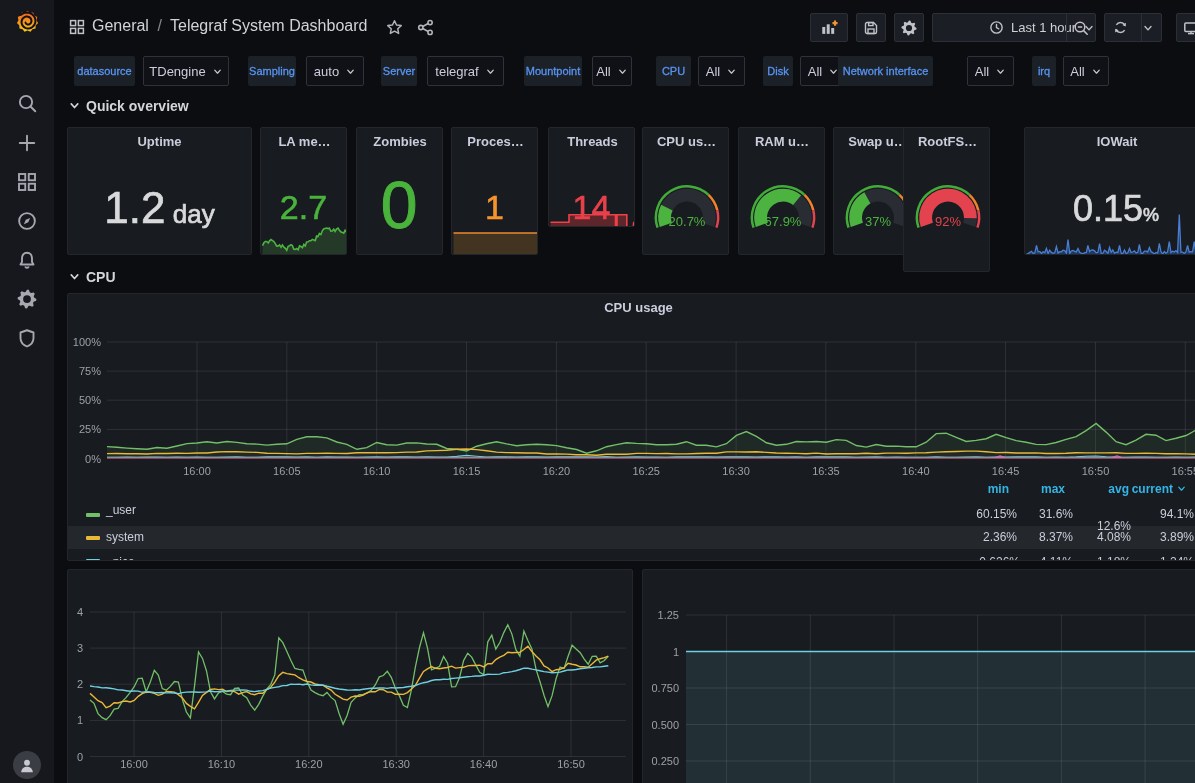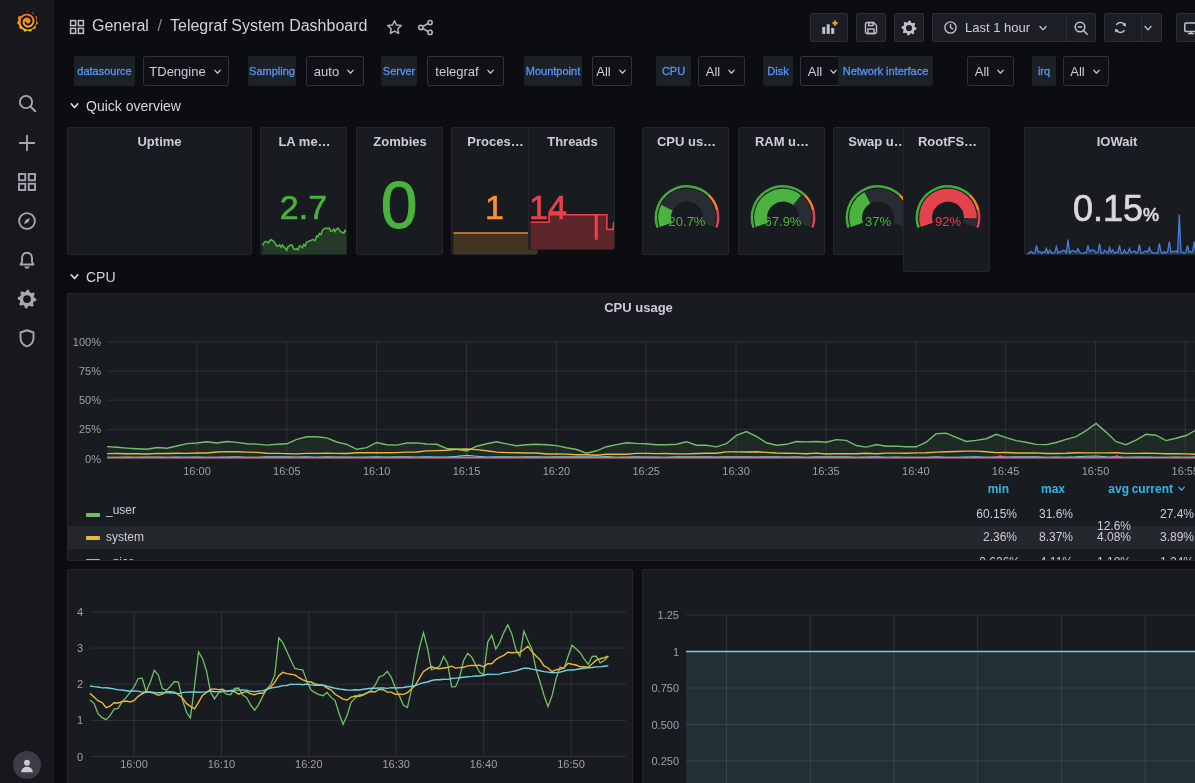--- a/index.html
+++ b/index.html
@@ -1,19 +1,19 @@
 <!DOCTYPE html>
 <html><head><meta charset="utf-8"><style>
 *{margin:0;padding:0;box-sizing:border-box}
 html,body{width:1195px;height:783px;overflow:hidden;background:#0c0d10;
 font-family:"Liberation Sans",sans-serif;color:#ccccdc;-webkit-font-smoothing:antialiased}
 .abs{position:absolute}
 .panel{position:absolute;background:#181b1f;border:1px solid #23262b;border-radius:2px;overflow:hidden}
 .ptitle{position:absolute;top:6px;left:0;text-align:center;font-size:13px;font-weight:700;color:#ccccdc;white-space:nowrap;overflow:hidden}
-.sechead{position:absolute;font-size:14px;font-weight:400;color:#d4d5d9}
+.sechead{position:absolute;font-size:14px;font-weight:700;color:#d4d5d9}
 .btn{position:absolute;background:#1b1e24;border:1px solid #2c2f36;border-radius:2px;display:flex;align-items:center;justify-content:center}
 .lab{position:absolute;height:30px;top:56px;background:#1c2027;color:#5794f2;font-size:11px;font-weight:400;-webkit-text-stroke:0.3px currentColor;
 display:flex;align-items:center;justify-content:center;border-radius:2px;white-space:nowrap}
 .val{position:absolute;height:30px;top:56px;background:#101116;border:1px solid #2f323a;color:#ccccdc;font-size:13px;
 display:flex;align-items:center;justify-content:center;gap:6px;border-radius:2px;white-space:nowrap}
 svg{display:block}
 .val svg{display:inline}
 </style></head><body>
 <div class="abs" style="left:0;top:0;width:54px;height:783px;background:#17181e"></div>
 <div class="abs" style="left:14px;top:8px">
@@ -112,21 +112,21 @@
       <path d="M2.5 4 C2.5 3.2 3.2 2.5 4 2.5 L10.5 2.5 L13.5 5.5 L13.5 12 C13.5 12.8 12.8 13.5 12 13.5 L4 13.5 C3.2 13.5 2.5 12.8 2.5 12 Z" fill="none" stroke="#c0c2c8" stroke-width="1.4"></path>
       <rect x="5" y="9" width="6" height="4.5" fill="none" stroke="#c0c2c8" stroke-width="1.4"></rect>
       <rect x="5.6" y="2.6" width="4.4" height="3" fill="none" stroke="#c0c2c8" stroke-width="1.4"></rect>
     </svg>
   </div>
 <div class="btn" style="left:894px;top:13px;width:30px;height:29px">
     <svg width="16" height="16" viewBox="0 0 16 16">
       <path d="M15.50,8.00 L15.36,9.46 L13.36,10.22 L12.82,11.22 L13.30,13.30 L12.17,14.24 L10.22,13.36 L9.13,13.69 L8.00,15.50 L6.54,15.36 L5.78,13.36 L4.78,12.82 L2.70,13.30 L1.76,12.17 L2.64,10.22 L2.31,9.13 L0.50,8.00 L0.64,6.54 L2.64,5.78 L3.18,4.78 L2.70,2.70 L3.83,1.76 L5.78,2.64 L6.87,2.31 L8.00,0.50 L9.46,0.64 L10.22,2.64 L11.22,3.18 L13.30,2.70 L14.24,3.83 L13.36,5.78 L13.69,6.87 Z M11.1,8 A3.1,3.1 0 1 0 4.9,8 A3.1,3.1 0 1 0 11.1,8 Z" fill="#c0c2c8" fill-rule="evenodd"></path>
     </svg>
   </div>
-<div class="btn" style="left:932px;top:13px;width:164px;height:29px;justify-content:flex-start;padding-left:10px;gap:7px">
+<div class="btn" style="left:932px;top:13px;width:164px;height:29px;justify-content:flex-end;padding-left:10px;gap:7px">
 <svg width="15" height="15" viewBox="0 0 16 16">
       <circle cx="8" cy="8" r="6" fill="none" stroke="#c0c2c8" stroke-width="1.5"></circle>
       <path d="M8 4.8 L8 8 L10.4 9.4" fill="none" stroke="#c0c2c8" stroke-width="1.5" stroke-linecap="round"></path>
     </svg>
     <span style="font-size:13px;font-weight:500;color:#d0d1d6">Last 1 hour</span>
     <svg width="12" height="12" viewBox="0 0 16 16" style="vertical-align:-2px">
       <polyline points="4,6 8,10.5 12,6" fill="none" stroke="#c0c2c8" stroke-width="1.8" stroke-linecap="round" stroke-linejoin="round"></polyline>
     </svg>
 <span style="position:absolute;right:28px;top:0;width:1px;height:27px;background:#2c2f36"></span>
 <span style="position:absolute;right:6px;top:6px">
@@ -193,20 +193,21 @@
       <polyline points="4,6 8,10.5 12,6" fill="none" stroke="#c8c9cf" stroke-width="1.8" stroke-linecap="round" stroke-linejoin="round"></polyline>
     </svg></div>
 <div class="abs" style="left:68px;top:99px">
     <svg width="13" height="13" viewBox="0 0 16 16" style="vertical-align:-2px">
       <polyline points="4,6 8,10.5 12,6" fill="none" stroke="#d4d5d9" stroke-width="2" stroke-linecap="round" stroke-linejoin="round"></polyline>
     </svg>
   </div>
 <div class="sechead" style="left:86px;top:98px">Quick overview</div>
 <div class="panel" style="left:67px;top:127px;width:185px;height:128px">
     <div class="ptitle" style="width:183px">Uptime</div>
+    <div style="position:absolute;left:0;top:50px;width:183px;text-align:center;color:#d8d9da;font-size:44px;font-weight:400;-webkit-text-stroke:0.7px currentColor;line-height:60px">1.2<span style="font-size:26px"> day</span></div>
   </div>
 <div class="panel" style="left:260px;top:127px;width:87px;height:128px">
     <div class="ptitle" style="width:87px">LA me…</div>
     <svg width="88" height="128" viewBox="0 0 88 128" style="position:absolute;left:0;top:0">
       <polygon points="1.5,126.5 1.5,117.7 2.9,114.8 4.3,113.5 5.8,113.5 7.2,115.0 8.6,112.8 10.0,111.6 11.5,112.6 12.9,113.5 14.3,115.6 15.7,118.2 17.2,117.9 18.6,116.9 20.0,119.3 21.4,117.0 22.9,119.1 24.3,120.4 25.7,122.3 27.1,118.4 28.6,117.7 30.0,116.7 31.4,117.6 32.8,121.2 34.2,121.4 35.7,120.5 37.1,121.9 38.5,117.9 39.9,118.5 41.4,119.7 42.8,116.4 44.2,117.9 45.6,113.9 47.1,113.8 48.5,112.7 49.9,112.8 51.3,111.5 52.8,112.0 54.2,112.6 55.6,108.0 57.0,108.5 58.4,105.5 59.9,106.6 61.3,102.8 62.7,100.9 64.1,100.4 65.6,100.0 67.0,100.6 68.4,100.2 69.8,103.2 71.3,103.0 72.7,101.1 74.1,103.5 75.5,101.1 77.0,100.1 78.4,102.2 79.8,103.8 81.2,104.4 82.7,105.1 84.1,102.3 85.5,104.1 85.5,126.5" fill="rgba(86,166,75,0.22)"></polygon>
       <polyline points="1.5,117.7 2.9,114.8 4.3,113.5 5.8,113.5 7.2,115.0 8.6,112.8 10.0,111.6 11.5,112.6 12.9,113.5 14.3,115.6 15.7,118.2 17.2,117.9 18.6,116.9 20.0,119.3 21.4,117.0 22.9,119.1 24.3,120.4 25.7,122.3 27.1,118.4 28.6,117.7 30.0,116.7 31.4,117.6 32.8,121.2 34.2,121.4 35.7,120.5 37.1,121.9 38.5,117.9 39.9,118.5 41.4,119.7 42.8,116.4 44.2,117.9 45.6,113.9 47.1,113.8 48.5,112.7 49.9,112.8 51.3,111.5 52.8,112.0 54.2,112.6 55.6,108.0 57.0,108.5 58.4,105.5 59.9,106.6 61.3,102.8 62.7,100.9 64.1,100.4 65.6,100.0 67.0,100.6 68.4,100.2 69.8,103.2 71.3,103.0 72.7,101.1 74.1,103.5 75.5,101.1 77.0,100.1 78.4,102.2 79.8,103.8 81.2,104.4 82.7,105.1 84.1,102.3 85.5,104.1" fill="none" stroke="#4cb340" stroke-width="1.6"></polyline>
     </svg>
     <div style="position:absolute;left:0;top:60px;width:85px;text-align:center;color:#49b33c;font-size:34px;font-weight:400;-webkit-text-stroke:0.6px currentColor">2.7</div>
   </div>
 <div class="panel" style="left:355.5px;top:127px;width:87px;height:128px">
@@ -214,27 +215,27 @@
     <div style="position:absolute;left:0;top:39px;width:85px;text-align:center;color:#49b33c;font-size:66px;font-weight:400;-webkit-text-stroke:1px currentColor">0</div>
   </div>
 <div class="panel" style="left:451px;top:127px;width:87px;height:128px">
     <div class="ptitle" style="width:87px">Proces…</div>
     <svg width="88" height="128" viewBox="0 0 88 128" style="position:absolute;left:0;top:0">
       <rect x="1.5" y="105.0" width="84" height="21.5" fill="rgba(224,138,40,0.22)"></rect>
       <line x1="1.5" y1="105.0" x2="85.5" y2="105.0" stroke="#ec8a2e" stroke-width="1.6"></line>
     </svg>
     <div style="position:absolute;left:0;top:60px;width:85px;text-align:center;color:#f5932e;font-size:34px;font-weight:400;-webkit-text-stroke:0.6px currentColor">1</div>
   </div>
-<div class="panel" style="left:528px;top:127px;width:87px;height:123px">
+<div class="panel" style="left:548px;top:127px;width:87px;height:100px">
     <div class="ptitle" style="width:87px">Threads</div>
     <svg width="88" height="128" viewBox="0 0 88 128" style="position:absolute;left:0;top:0">
       <polygon points="1.5,127.0 1.5,94.2 20.0,94.2 20.0,86.8 66.5,86.8 66.5,110.9 68.0,110.9 68.0,86.8 77.8,86.8 77.8,101.4 84.0,101.4 84.7,94.6 85.5,94.6 85.5,127.0" fill="rgba(230,62,70,0.33)"></polygon>
       <polyline points="1.5,94.2 20.0,94.2 20.0,86.8 66.5,86.8 66.5,110.9 68.0,110.9 68.0,86.8 77.8,86.8 77.8,101.4 84.0,101.4 84.7,94.6 85.5,94.6" fill="none" stroke="#ef4048" stroke-width="1.6"></polyline>
     </svg>
-    <div style="position:absolute;left:0;top:60px;width:85px;text-align:left;color:#e8414b;font-size:34px;font-weight:400;-webkit-text-stroke:0.6px currentColor">14</div>
+    <div style="position:absolute;left:0;top:60px;width:85px;text-align:center;color:#e8414b;font-size:34px;font-weight:400;-webkit-text-stroke:0.6px currentColor">14</div>
   </div>
 <div class="panel" style="left:642px;top:127px;width:87px;height:128px">
     <div class="ptitle" style="width:87px">CPU us…</div>
     <svg width="88" height="128" viewBox="0 0 88 128" style="position:absolute;left:0;top:0">
       <path d="M13.37,100.05 A32.40,32.40 0 0 1 66.34,66.04 L64.62,67.85 A29.90,29.90 0 0 0 15.73,99.23 Z" fill="#42ab3a"></path>
       <path d="M66.34,66.04 A32.40,32.40 0 0 1 75.48,81.83 L73.05,82.42 A29.90,29.90 0 0 0 64.62,67.85 Z" fill="#f08229"></path>
       <path d="M75.48,81.83 A32.40,32.40 0 0 1 74.63,100.05 L72.27,99.23 A29.90,29.90 0 0 0 73.05,82.42 Z" fill="#e2434e"></path>
       <path d="M16.77,98.88 A28.80,28.80 0 1 1 71.23,98.88 L59.13,94.71 A16.00,16.00 0 1 0 28.87,94.71 Z" fill="#292c33"></path>
       <path d="M16.77,98.88 A28.80,28.80 0 0 1 18.14,76.82 L29.63,82.45 A16.00,16.00 0 0 0 28.87,94.71 Z" fill="#4cb340"></path>
       <text x="44.0" y="98.1" text-anchor="middle" font-size="13" font-weight="500" fill="#4cb340" font-family="Liberation Sans, sans-serif">20.7%</text>
@@ -345,21 +346,21 @@
             <polyline points="4,6 8,10.5 12,6" fill="none" stroke="#33b5e5" stroke-width="1.8" stroke-linecap="round" stroke-linejoin="round"></polyline>
           </svg>
         </span>
   </div>
   <div style="position:relative;height:23px">
     <span style="position:absolute;left:18px;top:10px;width:14px;height:4px;border-radius:1px;background:#73bf69"></span>
     <span style="position:absolute;left:38px;top:0">_user</span>
     <span style="position:absolute;right:192px;top:4px">60.15%</span>
         <span style="position:absolute;right:136px;top:4px">31.6%</span>
     <span style="position:absolute;right:78px;top:16px">12.6%</span>
-        <span style="position:absolute;right:15px;top:4px">27.4%</span>
+        <span style="position:absolute;right:15px;top:4px">94.1%</span>
   </div>
   <div style="position:relative;height:23px;background:rgba(204,204,220,0.07)">
     <span style="position:absolute;left:18px;top:10px;width:14px;height:4px;border-radius:1px;background:#eab839"></span>
     <span style="position:absolute;left:38px;top:4px">system</span>
     <span style="position:absolute;right:192px;top:4px">2.36%</span>
         <span style="position:absolute;right:136px;top:4px">8.37%</span>
     <span style="position:absolute;right:78px;top:4px">4.08%</span>
         <span style="position:absolute;right:15px;top:4px">3.89%</span>
   </div>
   <div style="position:relative;height:14px">

